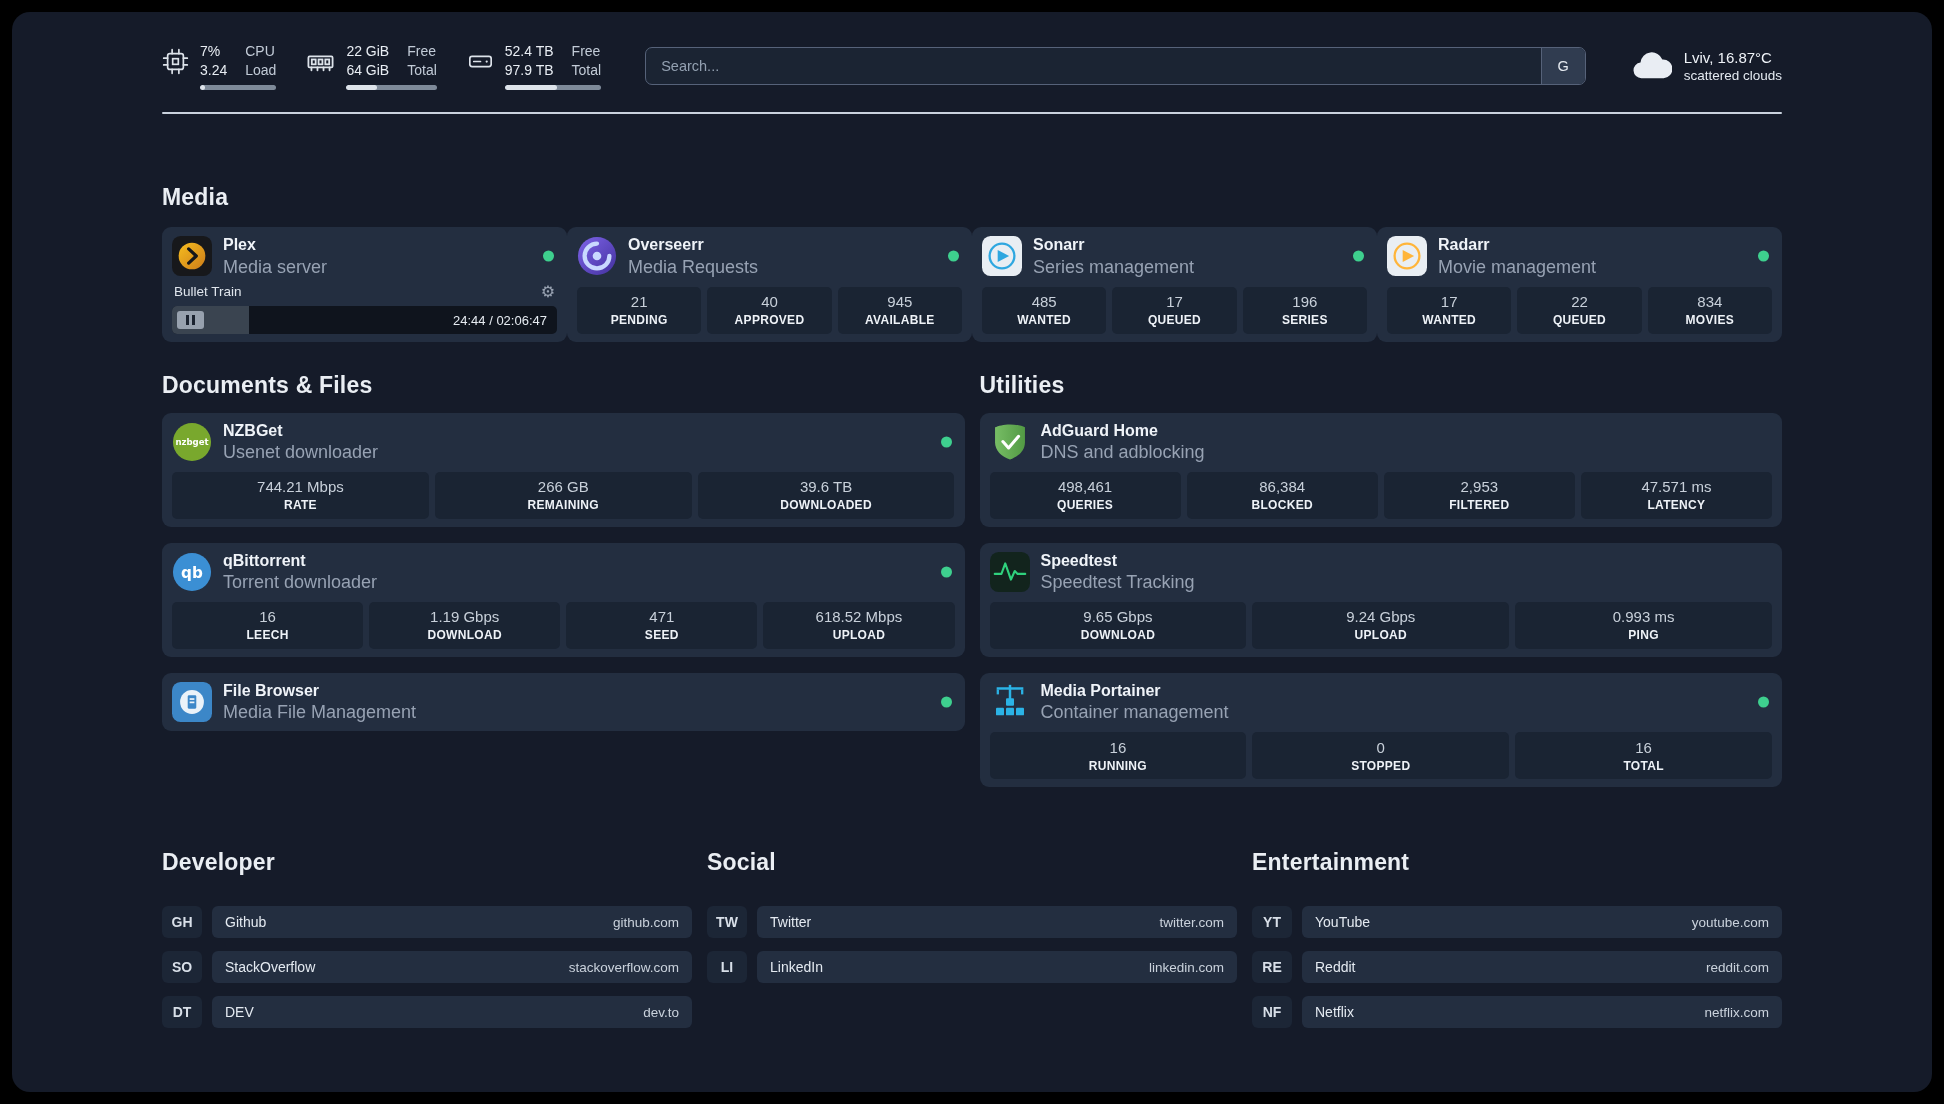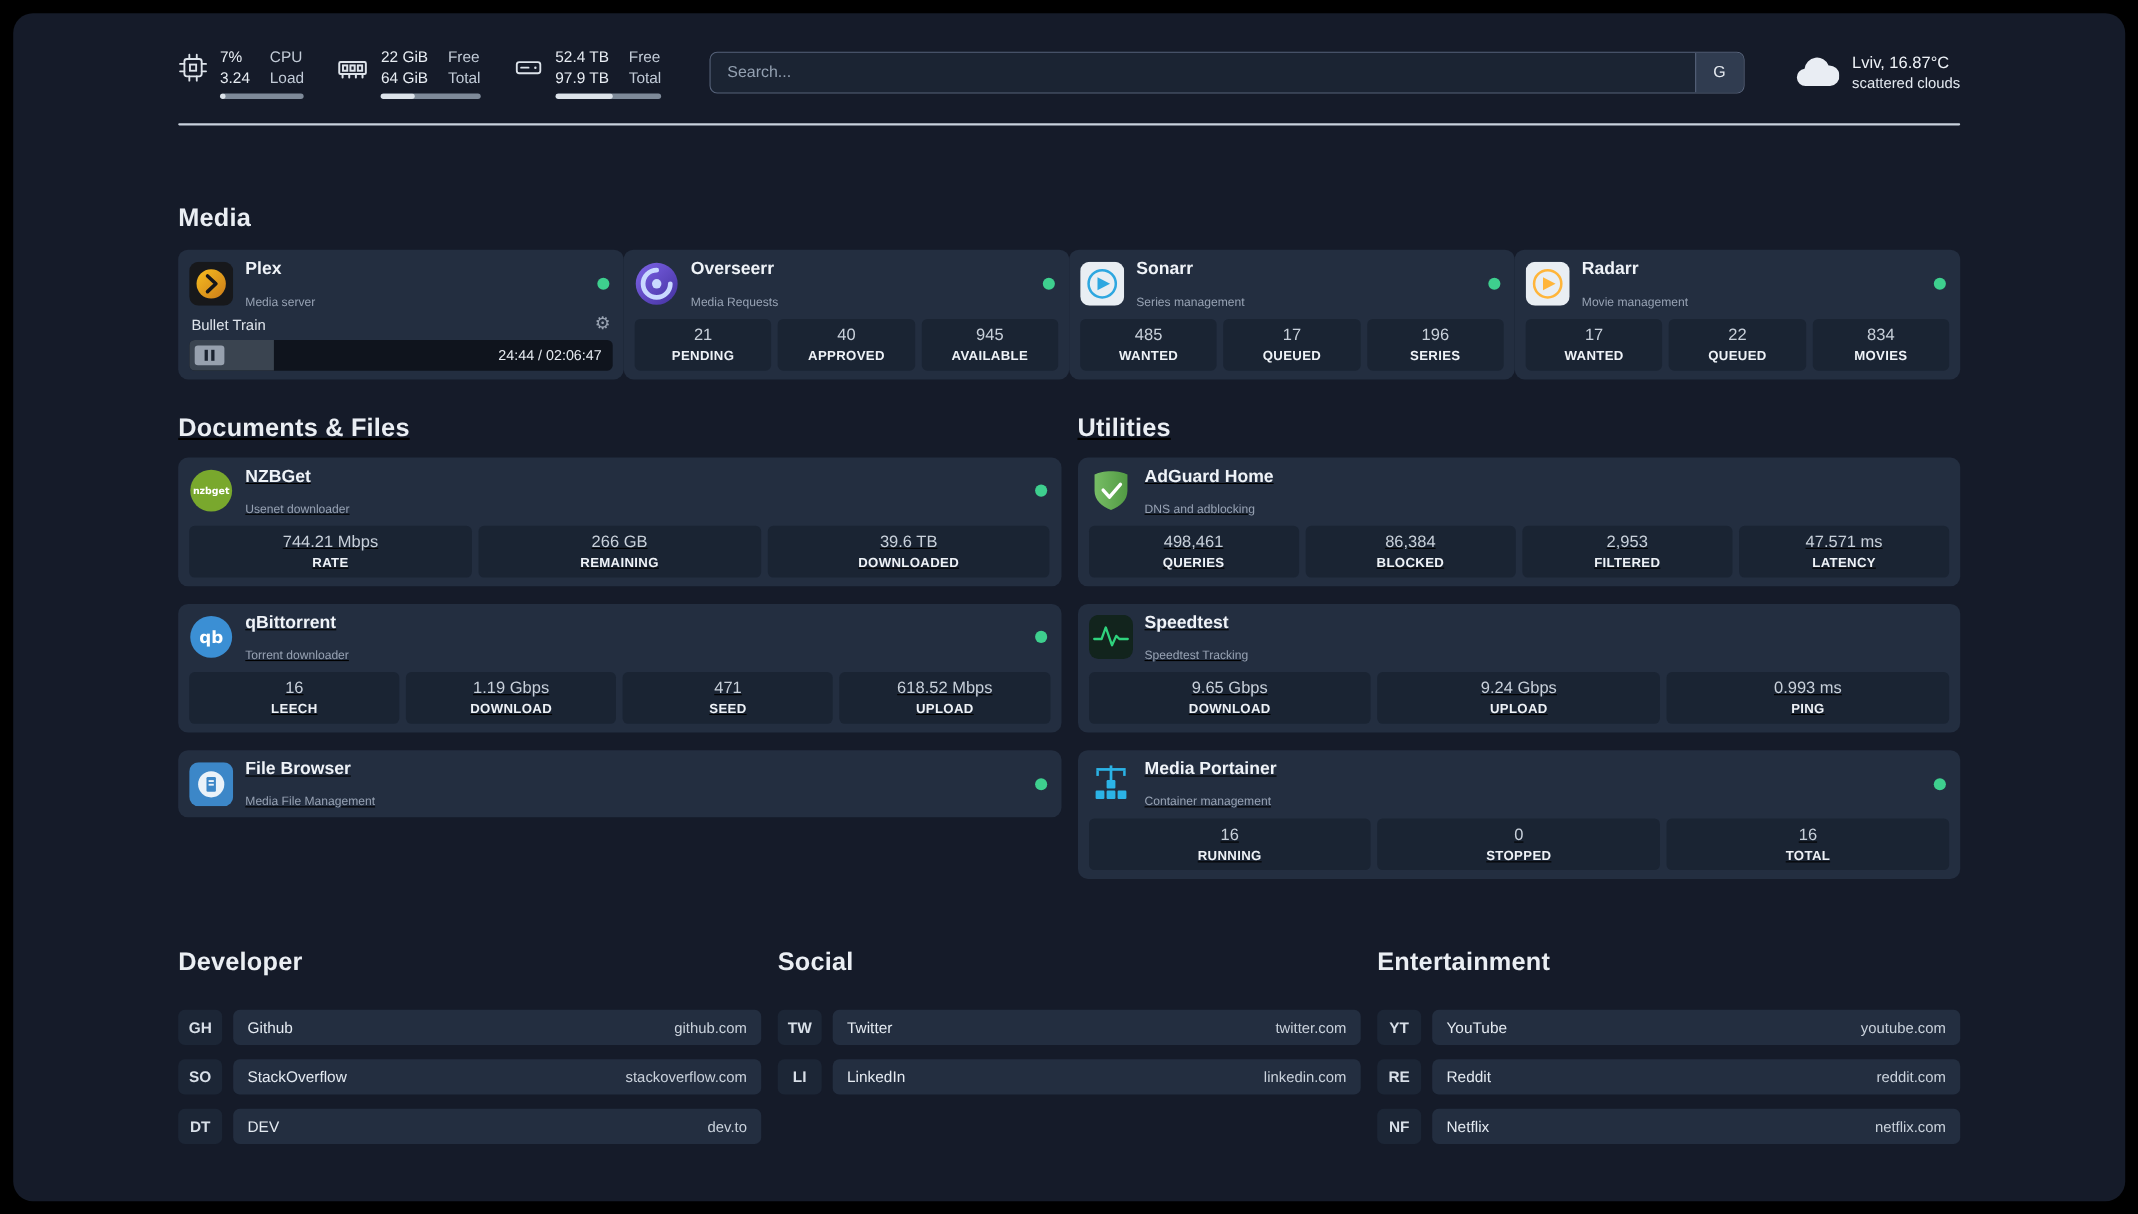--- a/index.html
+++ b/index.html
@@ -38,40 +38,40 @@
   
   .section-title { font-size: 23px; font-weight: 600; color: #eaeef3; letter-spacing: .2px; }
   .media-title { margin-top: 70px; }
   .media-grid { margin-top: 16px; display: grid; grid-template-columns: repeat(4, 1fr); }
 
   .card { background: #232e40; border-radius: 9px; padding: 8px 10px; }
   .card-head { display: flex; align-items: center; gap: 11px; position: relative; min-height: 40px; }
   .app-icon { width: 40px; height: 40px; flex: none; display: grid; place-items: center; line-height: 0; }
   .titles { display: flex; flex-direction: column; }
   .app-name { font-size: 16px; font-weight: 600; color: #eff3f8; line-height: 1.2; }
-  .app-desc { font-size: 11px; color: #97a2b3; margin-top: 14px; }
+  .app-desc { font-size: 18px; color: #97a2b3; margin-top: 2px; }
   .status-dot { position: absolute; right: 3px; top: 50%; transform: translateY(-50%); width: 11px; height: 11px; border-radius: 50%; background: #3ecf8e; }
 
   .stats { display: flex; gap: 6px; margin-top: 9px; }
   .stat { flex: 1; background: #1a2433; border-radius: 5px; height: 47px; display: flex; flex-direction: column; align-items: center; justify-content: center; gap: 3px; overflow: hidden; }
   .stat-v { font-size: 15px; color: #c8d0da; white-space: nowrap; }
   .stat-l { font-size: 12px; font-weight: 700; color: #eef2f7; letter-spacing: .3px; white-space: nowrap; }
 
   
   .player { margin-top: 6px; }
-  .player-head { display: flex; align-items: flex-end; justify-content: space-between; padding: 0 2px; }
+  .player-head { display: flex; align-items: center; justify-content: space-between; padding: 0 2px; }
   .player-title { font-size: 13.5px; color: #dfe5ec; }
   .gear { color: #99a3b2; font-size: 16px; cursor: pointer; line-height: 1; }
   .player-bar { position: relative; margin-top: 6px; height: 28px; background: #0f141d; border-radius: 5px; overflow: hidden; }
   .player-fill { position: absolute; left: 0; top: 0; bottom: 0; background: #3a4450; }
   .pause { position: absolute; left: 5px; top: 5px; width: 27px; height: 18px; background: #97a1ae; border-radius: 3px; display: flex; gap: 3px; align-items: center; justify-content: center; cursor: pointer; }
   .pause i { width: 3px; height: 10px; background: #1b2330; display: block; }
   .player-time { position: absolute; right: 10px; top: 50%; transform: translateY(-50%); font-size: 13px; color: #e6ebf1; white-space: nowrap; }
 
-  .cols { display: grid; grid-template-columns: 1fr 1fr; gap: 15px; margin-top: 30px; text-decoration: underline; }
+  .cols { display: grid; grid-template-columns: 1fr 1fr; gap: 15px; margin-top: 30px; }
   .col .section-title { margin-bottom: 14px; }
   .col .card + .card { margin-top: 16px; }
 
   
   .links { display: grid; grid-template-columns: repeat(3, 1fr); gap: 15px; margin-top: 62px; }
   .link-col .section-title { margin-bottom: 30px; }
   .bookmark { display: flex; align-items: center; gap: 10px; margin-top: 13px; cursor: pointer; }
   .bm-abbr { width: 40px; height: 32px; background: #1c2636; border-radius: 6px; display: grid; place-items: center; font-size: 14px; font-weight: 700; color: #d8dfe8; flex: none; }
   .bm-bar { flex: 1; height: 32px; background: #232e40; border-radius: 6px; display: flex; align-items: center; justify-content: space-between; padding: 0 13px; overflow: hidden; }
   .bm-name { font-size: 14px; color: #e4eaf1; white-space: nowrap; }

